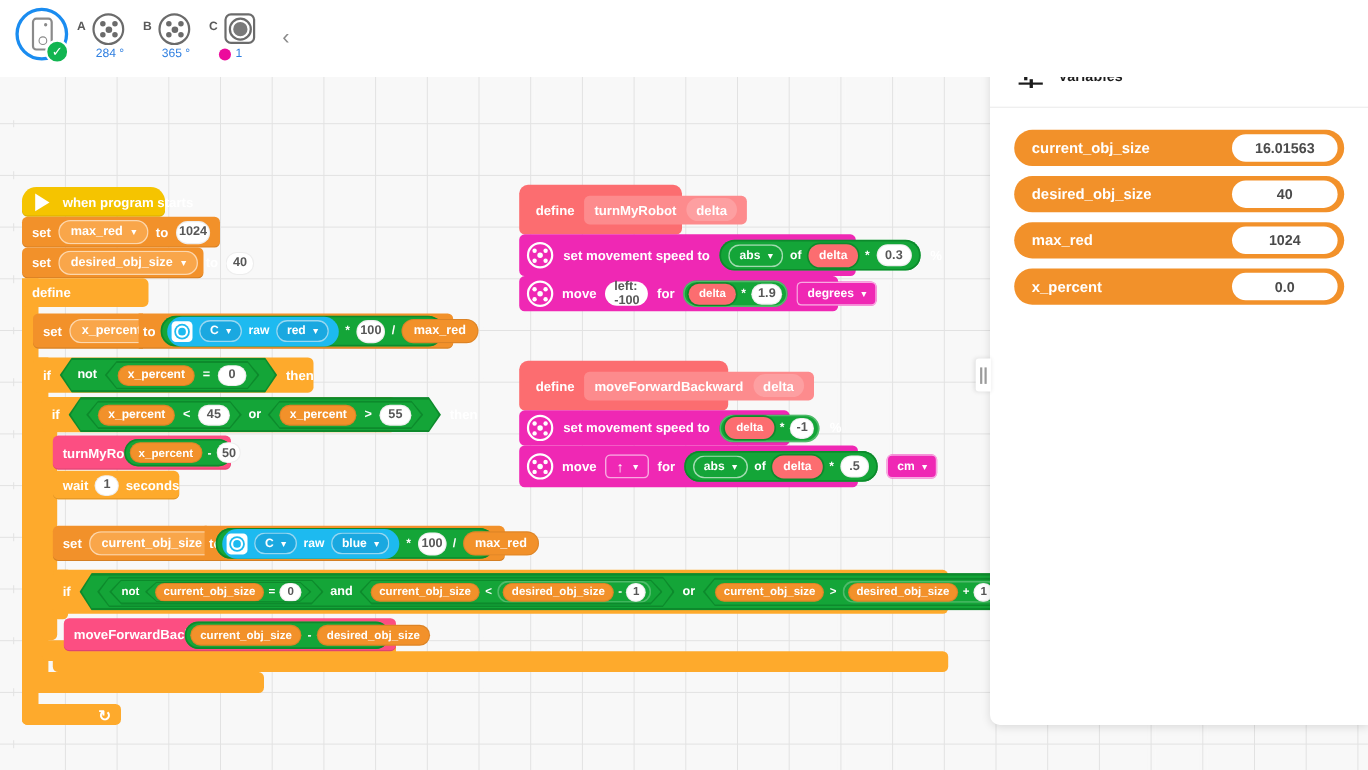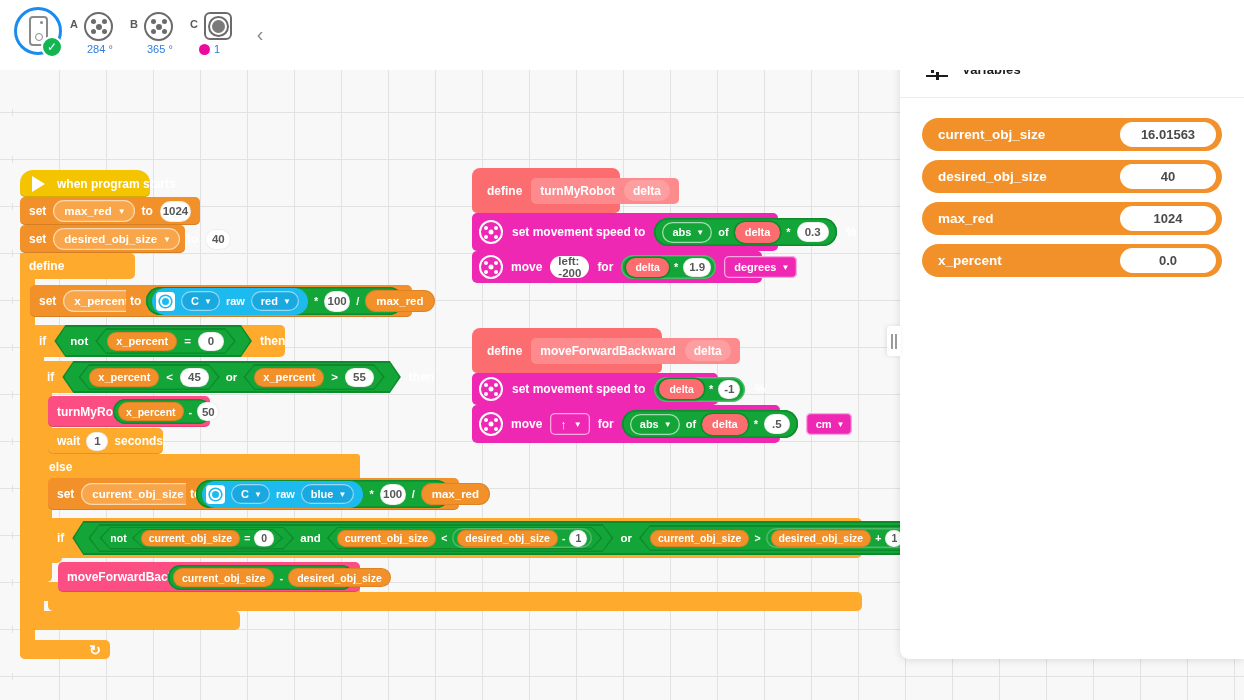--- a/index.html
+++ b/index.html
@@ -469,24 +469,20 @@
         <span class="boolhex-outer" style="background:#0d8a2c; height:26px;">
           <span class="boolhex" style="height:23px; padding:0 9px;">
             <span class="varpill" style="height:19px; padding:0 9px; font-size:11px;">x_percent</span>
             <span>&gt;</span>
             <span class="numfield" style="height:19px;">55</span>
           </span>
         </span>
       </span>
     </span>
     <span class="lbl">then</span>
-  </div>
-  <div class="blk c-amber" style="left:38px; top:454px; width:322px; height:26px; background:#feaa2c; border-radius:3px;
-              display:flex; align-items:center; padding-left:11px;">
-    <span class="lbl">else</span>
   </div>
   <div class="blk c-amber" style="left:38px; top:582px; width:322px; height:19px; background:#feaa2c; border-radius:0 5px 5px 5px;"></div>
 
   <div class="stack c-pink" style="left:48px; top:396px; width:162px; height:31px; gap:7px; border-radius:5px;">
     <span class="lbl">turnMyRobot</span>
   </div>
   <div class="blk" style="left:113px; top:399px; width:98px; height:25px; background:#14a538; border-radius:13px;
               box-shadow: inset 0 0 0 1.5px #0d8a2c; display:flex; align-items:center; gap:5px; padding:0 5px;">
     <span class="varpill" style="height:19px; padding:0 8px; font-size:10.5px;">x_percent</span>
     <span class="lbl lbl-sm">-</span>
@@ -630,21 +626,21 @@
   <div class="blk c-magenta" style="left:472px; top:251px; width:290px; height:32px; background:#ef28b4; border-radius:5px;
               display:flex; align-items:center; gap:8px; padding-left:7px;">
     <span class="motor-ico">
       <i class="a"></i>
         <i class="b"></i>
         <i class="c"></i>
         <i class="d"></i>
         <i class="e"></i>
     </span>
     <span class="lbl">move</span>
-    <span class="textfield" style="border-radius:11px;">left: -200</span>
+    <span class="textfield" style="border-radius:11px;">left: -100</span>
     <span class="lbl">for</span>
     <span class="oper" style="height:24px; padding:0 5px; gap:5px;">
       <span style="background:#fc6d70; border-radius:11px; height:19px; display:inline-flex; align-items:center; padding:0 9px; box-shadow:0 0 0 1.5px #0d8a2c; font-size:10.5px;" class="lbl lbl-sm">delta</span>
       <span class="lbl lbl-sm">*</span>
       <span class="numfield" style="height:19px; min-width:22px; padding:0 6px;">1.9</span>
     </span>
     <span class="dropmag">
       <span>degrees</span>
       <span class="caret">▼</span>
     </span>

